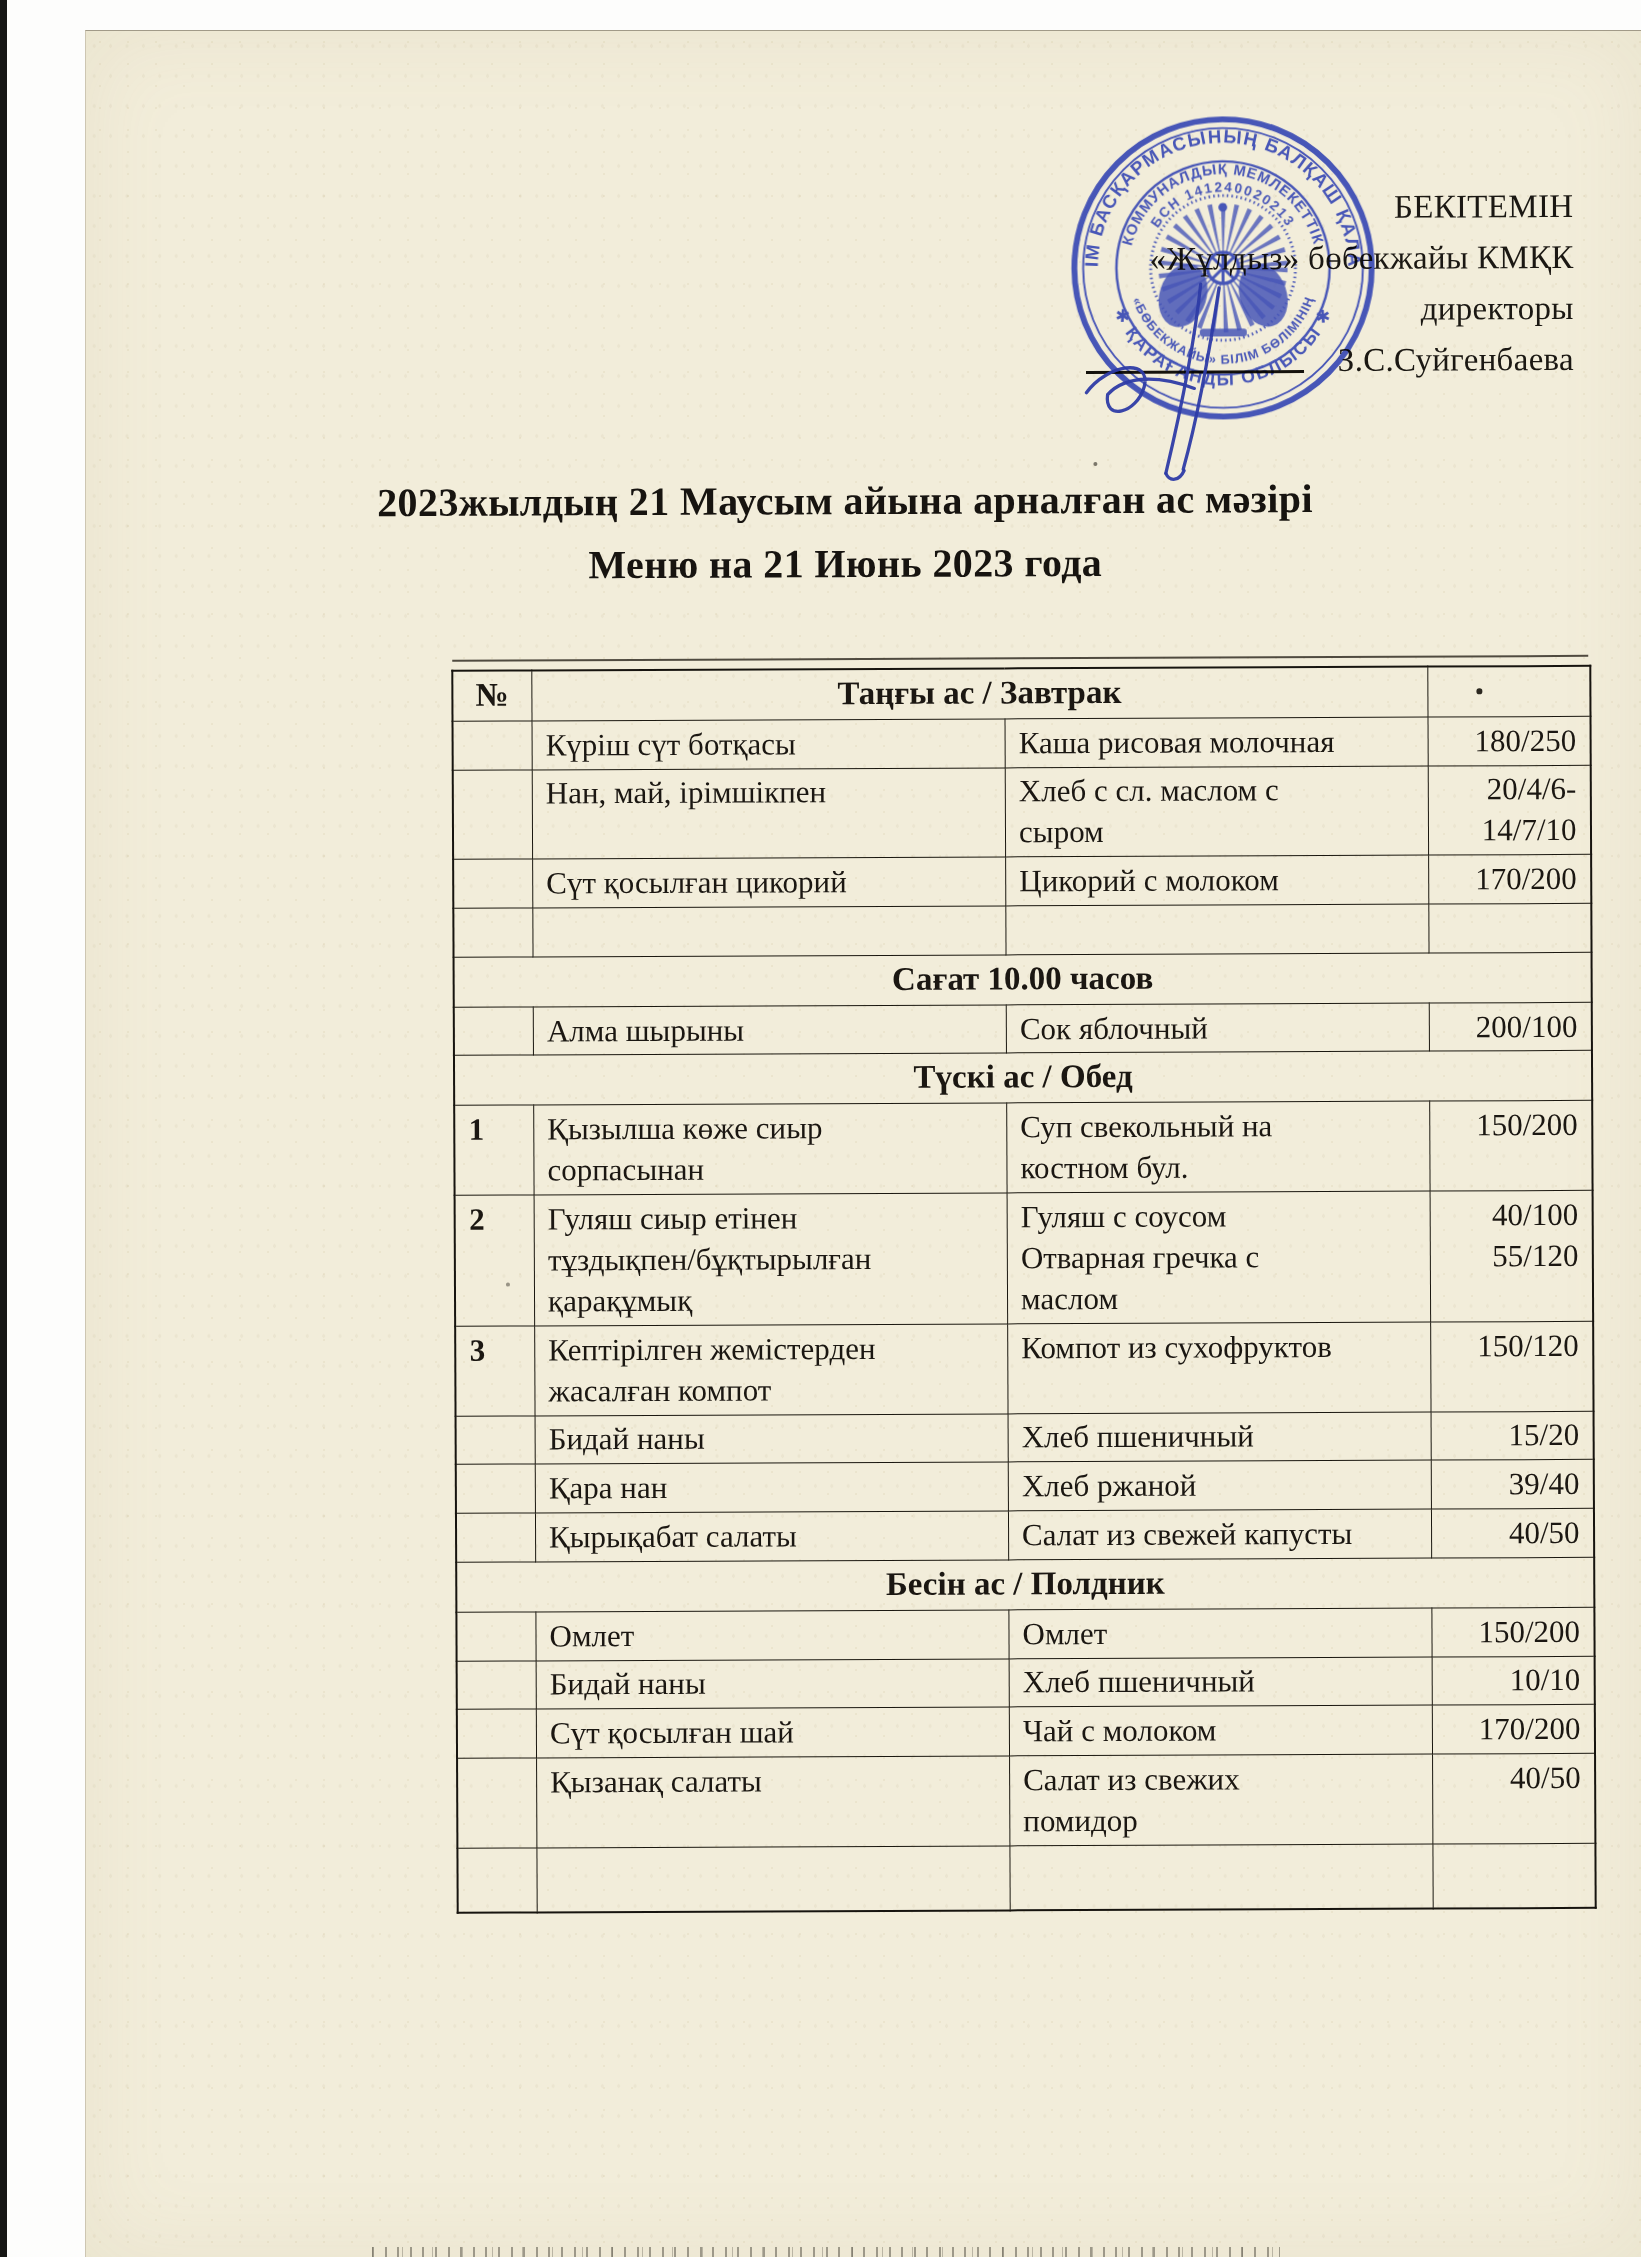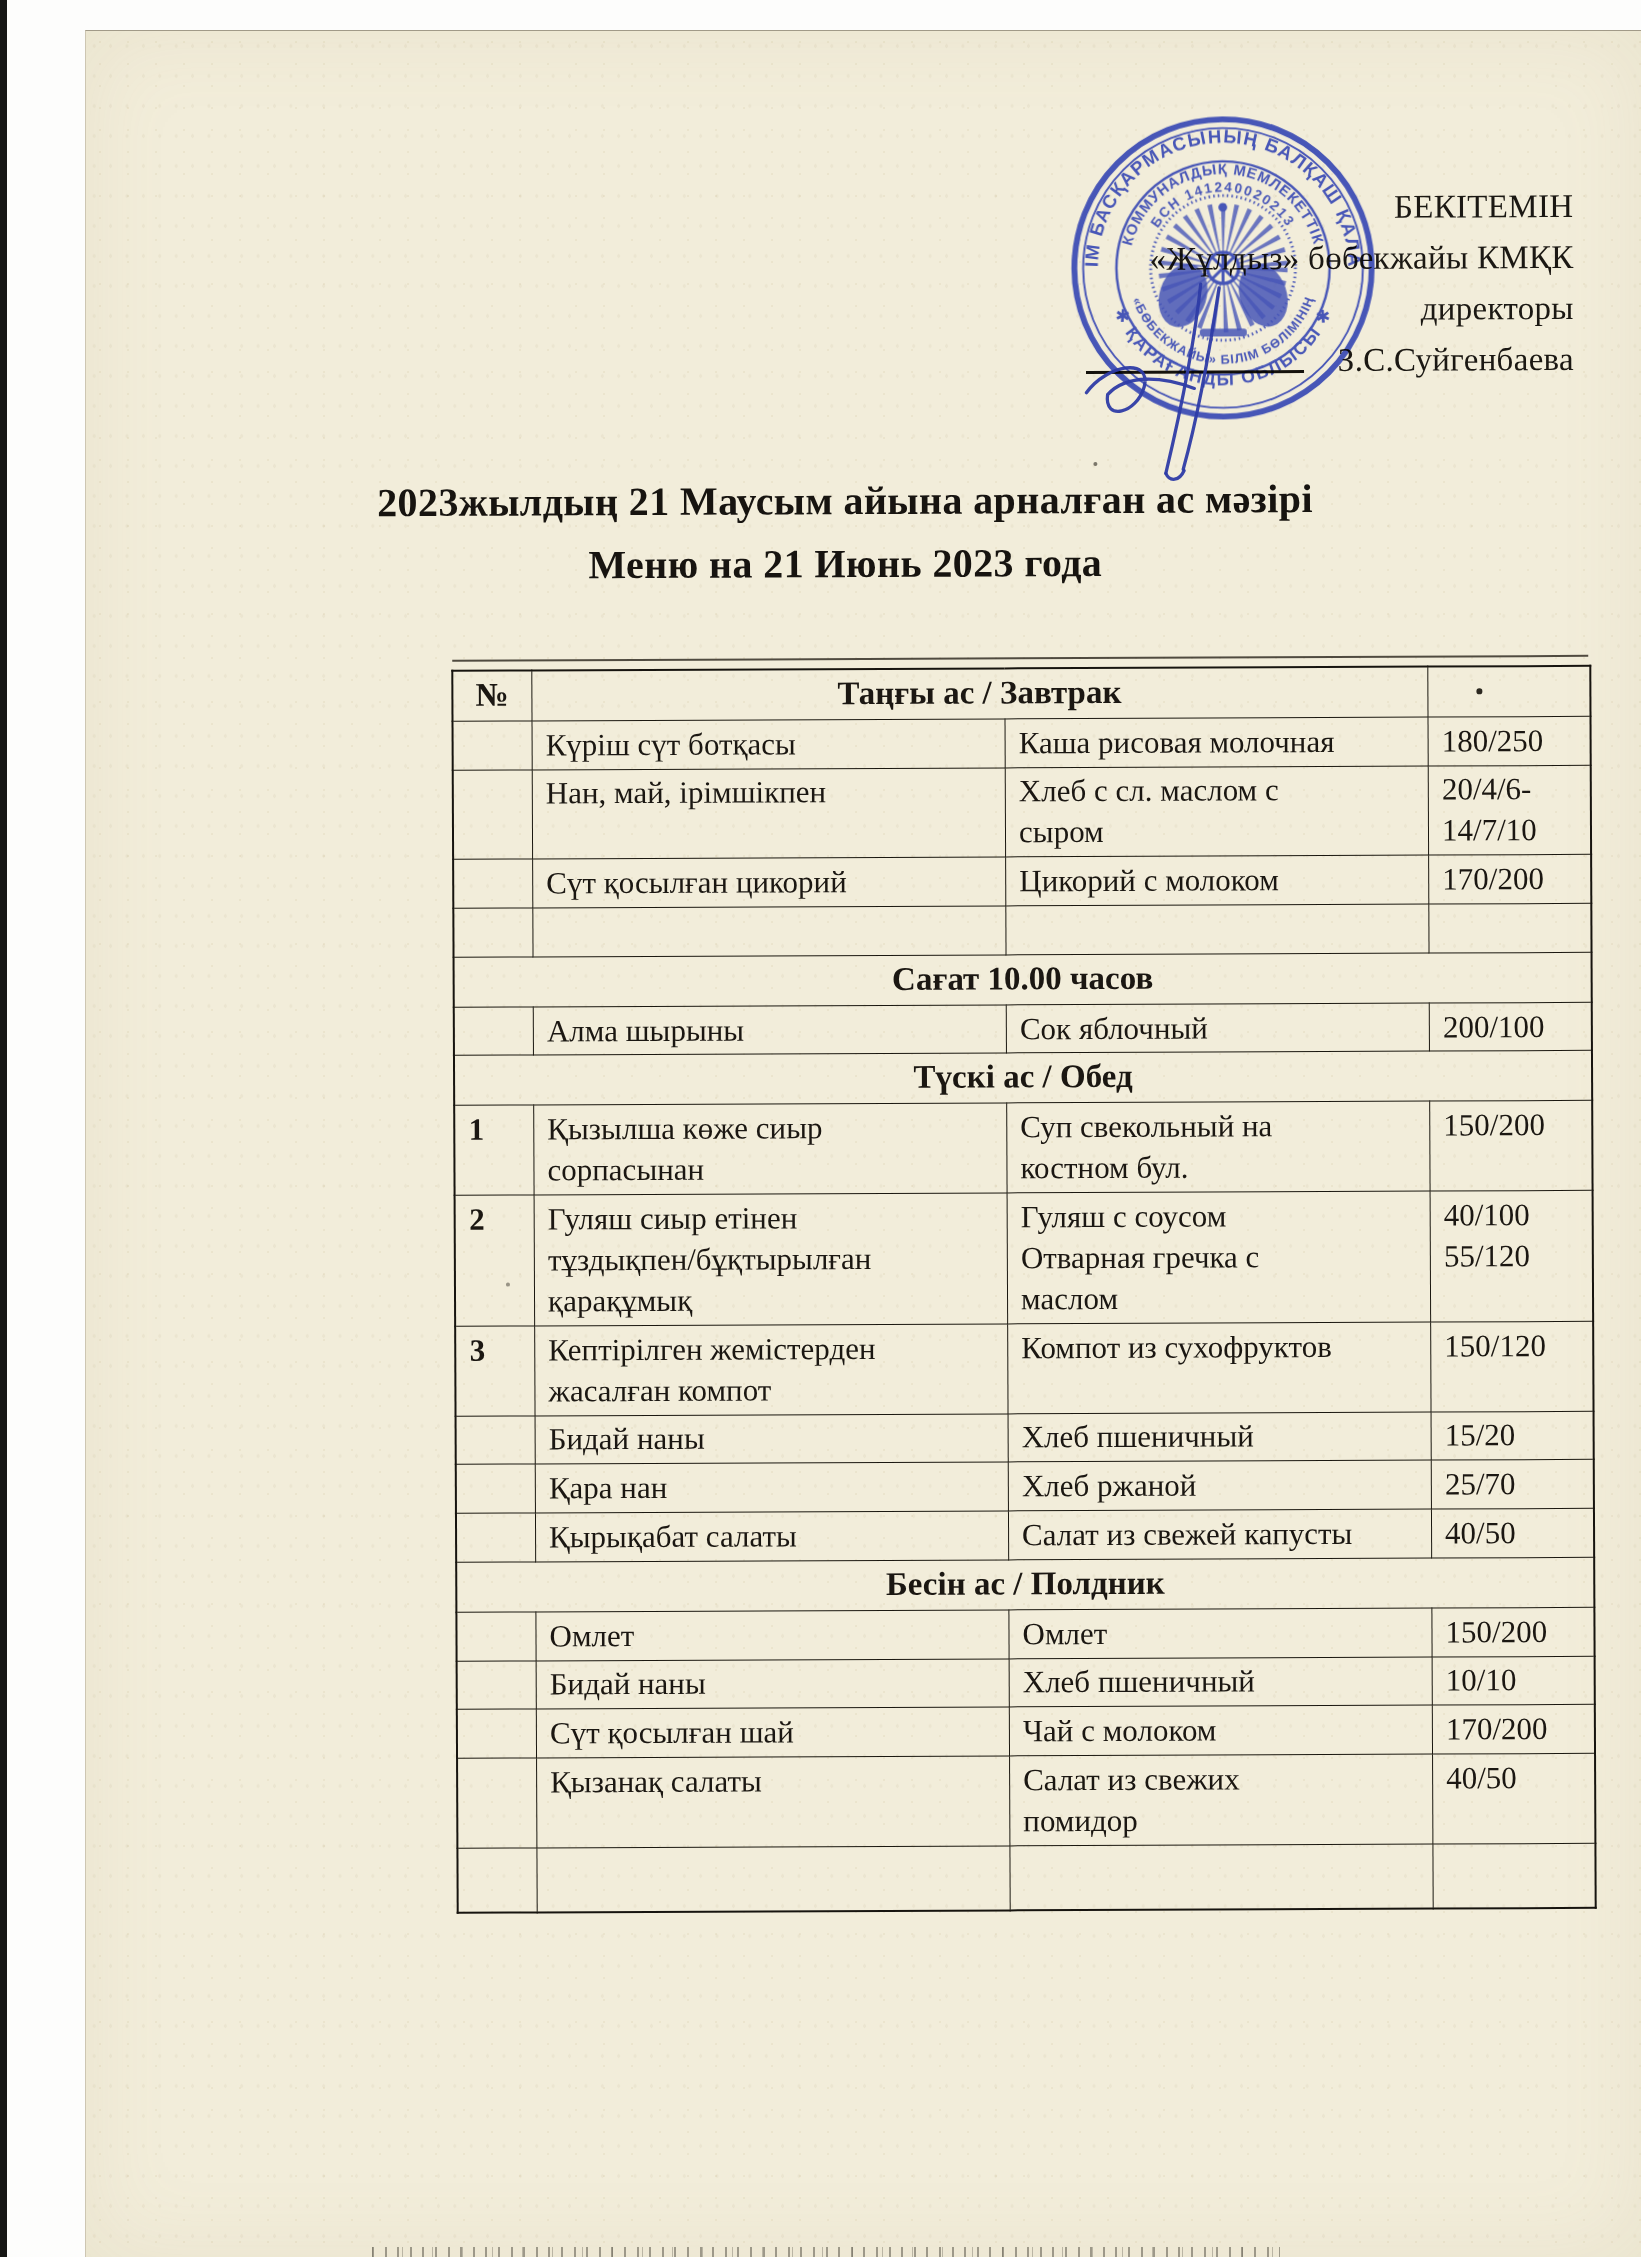--- a/index.html
+++ b/index.html
@@ -58,21 +58,21 @@
   }
   table.menu td{
     border:1.9px solid #1b1810;vertical-align:top;
     padding:2.9px 13.5px 3.9px 13.5px;line-height:41px;white-space:pre-line;
     overflow:hidden;
   }
   table.menu{border:2.9px solid #17140f;}
   td.num-cell{font-weight:bold;padding-left:12.6px;}
   td.kk-cell{padding-left:16.4px;}
   td.ru-cell{padding-left:13.5px;}
-  td.portion-cell{text-align:left;padding-left:3.9px;padding-right:3.9px;}
+  td.portion-cell{text-align:right;padding-left:3.9px;padding-right:3.9px;}
   td.section-cell{text-align:center;font-weight:bold;font-size:33px;}
   tr.row-header td{height:42px;}
   tr.row-section td{height:42px;}
   tr.row-empty td{height:41px;}
   tr.row-empty_tall td{height:56px;}
   tr.row-item td{height:41px;}
 
   
   .bottom-ticks{
     position:absolute;left:372px;top:2247px;width:908px;height:9.7px;
@@ -224,21 +224,21 @@
         <tr class="row-item">
           <td class="cell num-cell"></td>
           <td class="cell kk-cell">Бидай наны</td>
           <td class="cell ru-cell">Хлеб пшеничный</td>
           <td class="cell portion-cell">15/20</td>
         </tr>
         <tr class="row-item">
           <td class="cell num-cell"></td>
           <td class="cell kk-cell">Қара нан</td>
           <td class="cell ru-cell">Хлеб ржаной</td>
-          <td class="cell portion-cell">25/70</td>
+          <td class="cell portion-cell">39/40</td>
         </tr>
         <tr class="row-item">
           <td class="cell num-cell"></td>
           <td class="cell kk-cell">Қырықабат салаты</td>
           <td class="cell ru-cell">Салат из свежей капусты</td>
           <td class="cell portion-cell">40/50</td>
         </tr>
         <tr class="row-section">
           <td class="cell section-cell" colspan="4">Бесін ас / Полдник</td>
         </tr>

